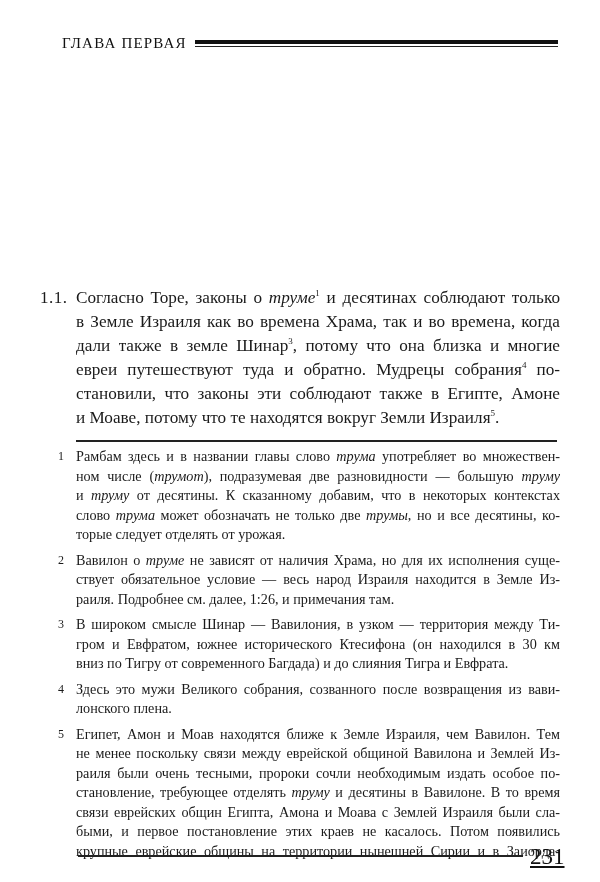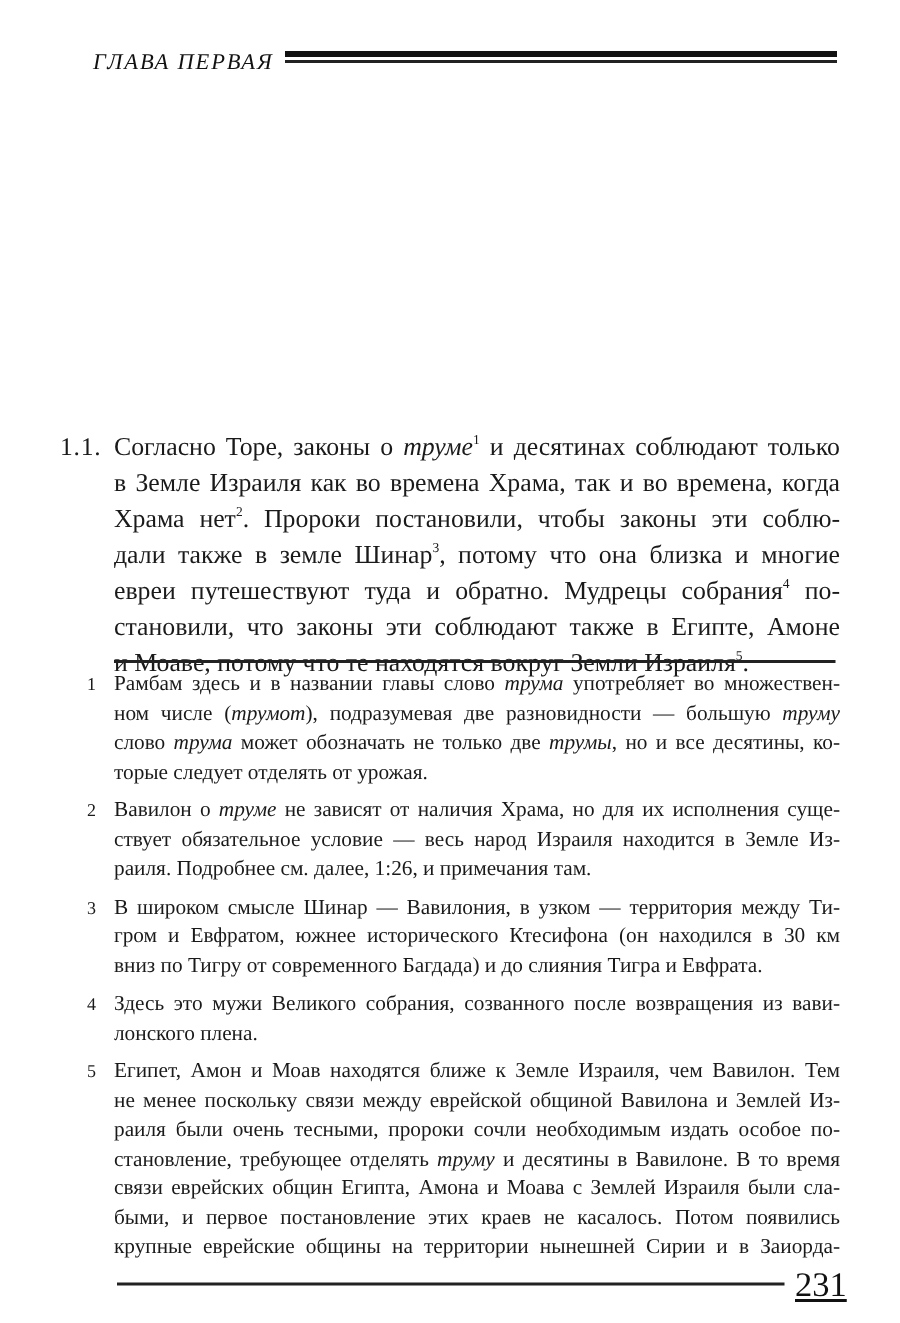--- a/index.html
+++ b/index.html
@@ -21,21 +21,21 @@
       width: 600px; height: 882px;
     }
     
     .header {
       position: absolute;
       left: 62px;
       top: 33px;
       width: 496px;
       height: 20px;
       display: flex;
-      font-style: italic;
+      align-items: center;
     }
     .header-title {
       font-family: "Liberation Serif", "DejaVu Serif", serif;
       font-size: 15px;
       letter-spacing: 1.2px;
       color: #111;
       white-space: nowrap;
       line-height: 18px;
     }
     .header-rule {
@@ -169,37 +169,37 @@
     <span class="header-title">ГЛАВА ПЕРВАЯ</span>
     <span class="header-rule"></span>
   </div>
 
   <div class="main">
     <div class="para">
       <span class="para-num">1.1.</span>
       <div id="para-lines">
           <span class="para-line"><span>Согласно Торе, законы о </span><em>труме</em><sup class="fn">1</sup><span> и десятинах соблюдают только</span></span>
           <span class="para-line"><span>в Земле Израиля как во времена Храма, так и во времена, когда</span></span>
-          <span class="para-line"><span>Храма нет</span><sup class="fn">2</sup><span>. Пророки постановили, чтобы законы эти соблю-</span></span>
           <span class="para-line"><span>дали также в земле Шинар</span><sup class="fn">3</sup><span>, потому что она близка и многие</span></span>
           <span class="para-line"><span>евреи путешествуют туда и обратно. Мудрецы собрания</span><sup class="fn">4</sup><span> по-</span></span>
           <span class="para-line"><span>становили, что законы эти соблюдают также в Египте, Амоне</span></span>
           <span class="para-line last"><span>и Моаве, потому что те находятся вокруг Земли Израиля</span><sup class="fn">5</sup><span>.</span></span>
         </div>
     </div>
   </div>
 
   <div class="footnote-sep"></div>
 
   <div class="footnotes">
     <div class="footnote">
       <span class="fn-num">1</span>
       <div>
           <span class="fn-line"><span>Рамбам здесь и в названии главы слово </span><em>трума</em><span> употребляет во множествен-</span></span>
           <span class="fn-line"><span>ном числе (</span><em>трумот</em><span>), подразумевая две разновидности — большую </span><em>труму</em></span>
+          <span class="fn-line"><span>и </span><em>труму</em><span> от десятины. К сказанному добавим, что в некоторых контекстах</span></span>
           <span class="fn-line"><span>слово </span><em>трума</em><span> может обозначать не только две </span><em>трумы</em><span>, но и все десятины, ко-</span></span>
           <span class="fn-line last"><span>торые следует отделять от урожая.</span></span>
         </div>
     </div>
     <div class="footnote">
       <span class="fn-num">2</span>
       <div>
           <span class="fn-line"><span>Вавилон о </span><em>труме</em><span> не зависят от наличия Храма, но для их исполнения суще-</span></span>
           <span class="fn-line"><span>ствует обязательное условие — весь народ Израиля находится в Земле Из-</span></span>
           <span class="fn-line last"><span>раиля. Подробнее см. далее, 1:26, и примечания там.</span></span>

